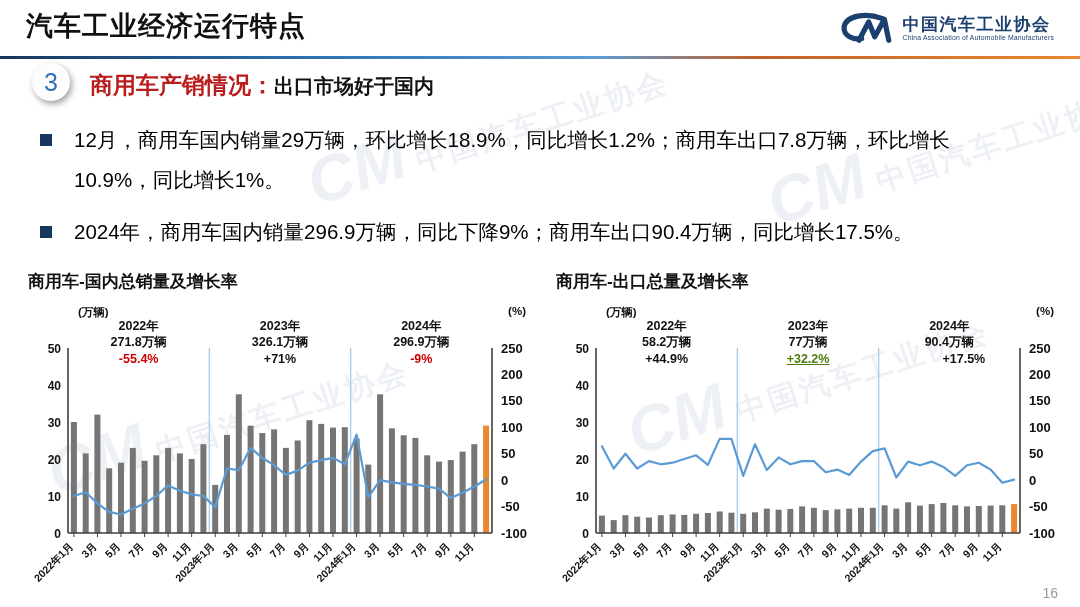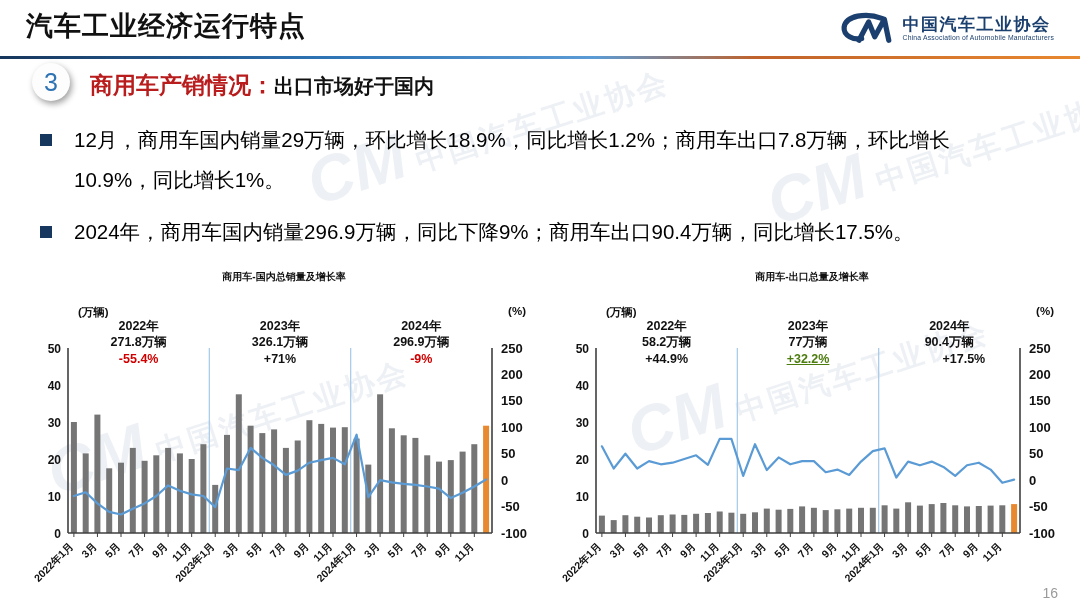--- a/index.html
+++ b/index.html
@@ -23,21 +23,21 @@
   .heading-main { font-size:23px; font-weight:bold; color:#b91c1c; }
   .heading-sub { font-size:20px; font-weight:bold; color:#111; }
   .bullets { position:absolute; left:38px; top:120px; width:1010px; color:#000000; }
   .bullet { display:flex; font-size:20.5px; line-height:40px; font-weight:500; }
   .bullet + .bullet { margin-top:12px; }
   .bullet-marker { width:12px; height:12px; background:#17375e; margin:14px 22px 0 2px; flex:none; }
   .bullet-text { width:905px; }
   .chart-panel { position:absolute; top:268px; width:512px; height:335px; }
   #chart-left { left:28px; }
   #chart-right { left:556px; }
-  .chart-title { position:absolute; top:2px; left:0; right:0; text-align:center; font-weight:bold; font-size:10px; color:#111; }
+  .chart-title { position:absolute; top:2px; left:0; right:0; font-weight:bold; font-size:17px; color:#111; }
   .unit-left { position:absolute; top:37px; left:14px; font-size:11.5px; font-weight:bold; color:#111;margin-left:36px; }
   .unit-right { position:absolute; top:37px; right:14px; font-size:11.5px; font-weight:bold; color:#111; }
   .chart-svg { position:absolute; top:46px; left:0; }
   .annotations { position:absolute; inset:0; pointer-events:none; }
   .annotation { position:absolute; width:140px; text-align:center; font-size:12.5px; font-weight:bold; line-height:1.3; color:#111; }
   .watermark { position:absolute; color:rgba(80,110,150,.10); transform:rotate(-18deg);
     pointer-events:none; white-space:nowrap; font-weight:bold; }
   .watermark .wm-mark { font-size:64px; font-style:italic; margin-right:10px; }
   .watermark .wm-text { font-size:30px; letter-spacing:3px; }
   .page-number { position:absolute; right:22px; bottom:6px; font-size:14px; color:#9a9a9a; }

